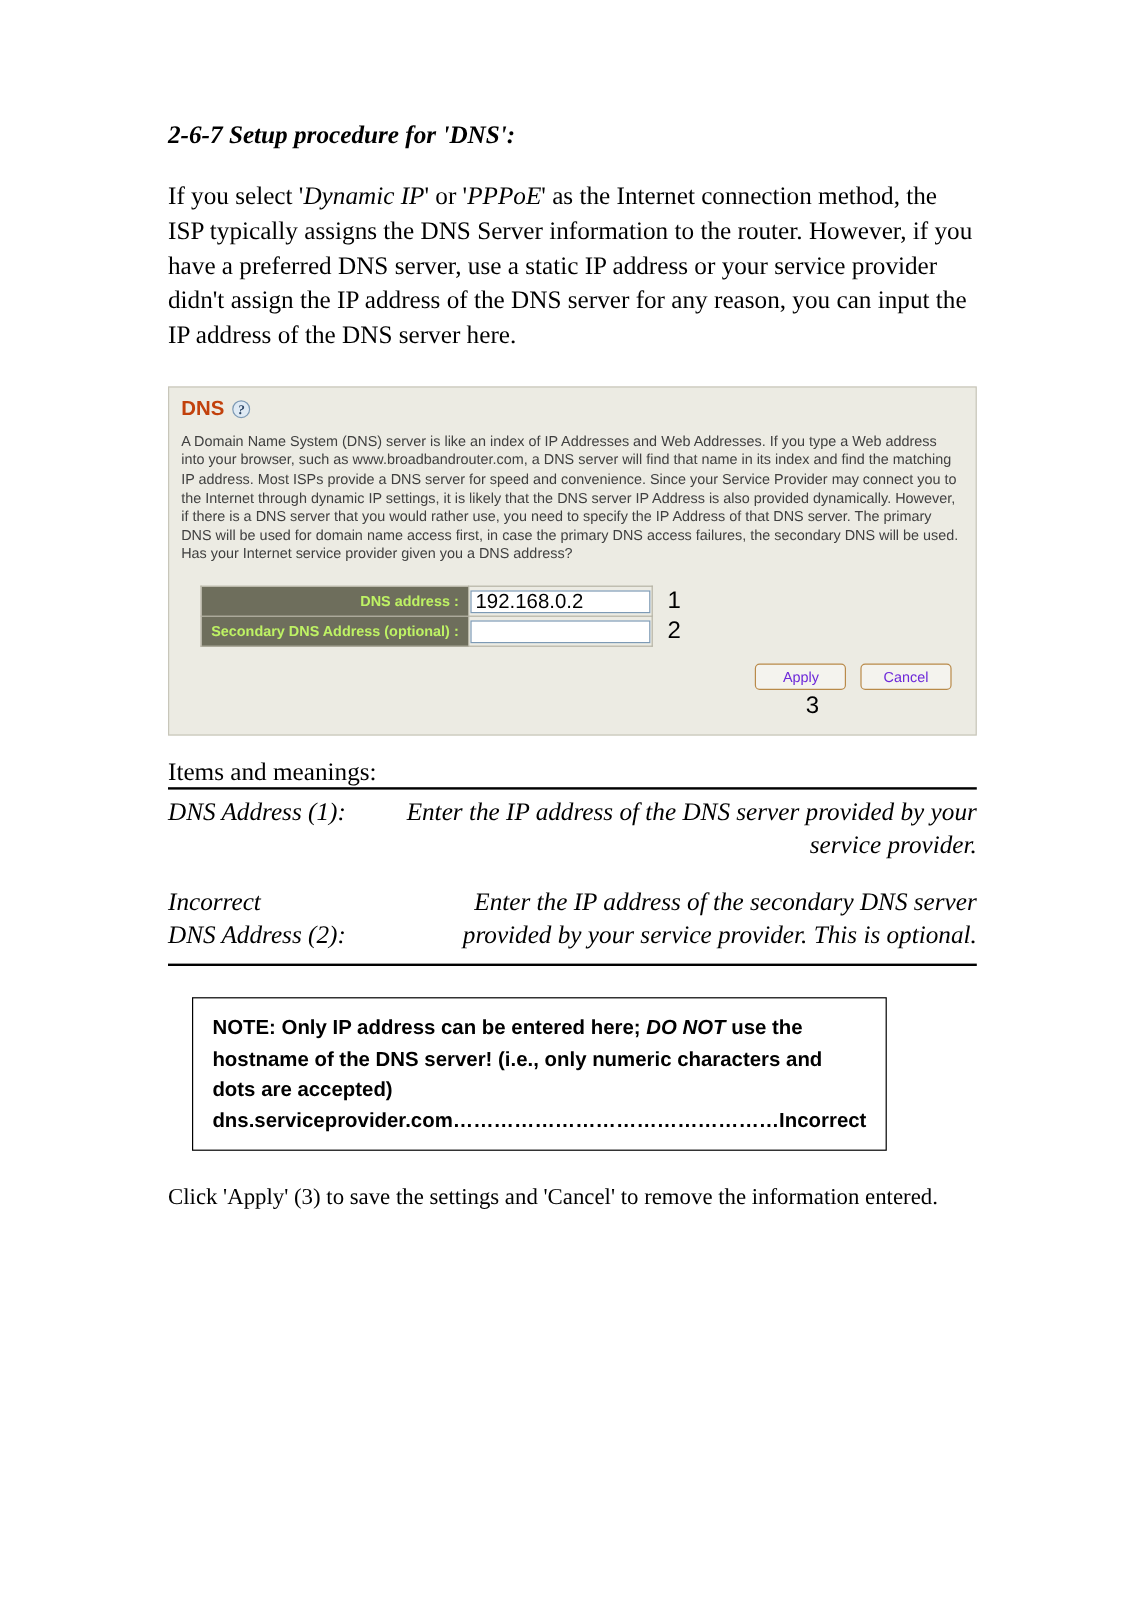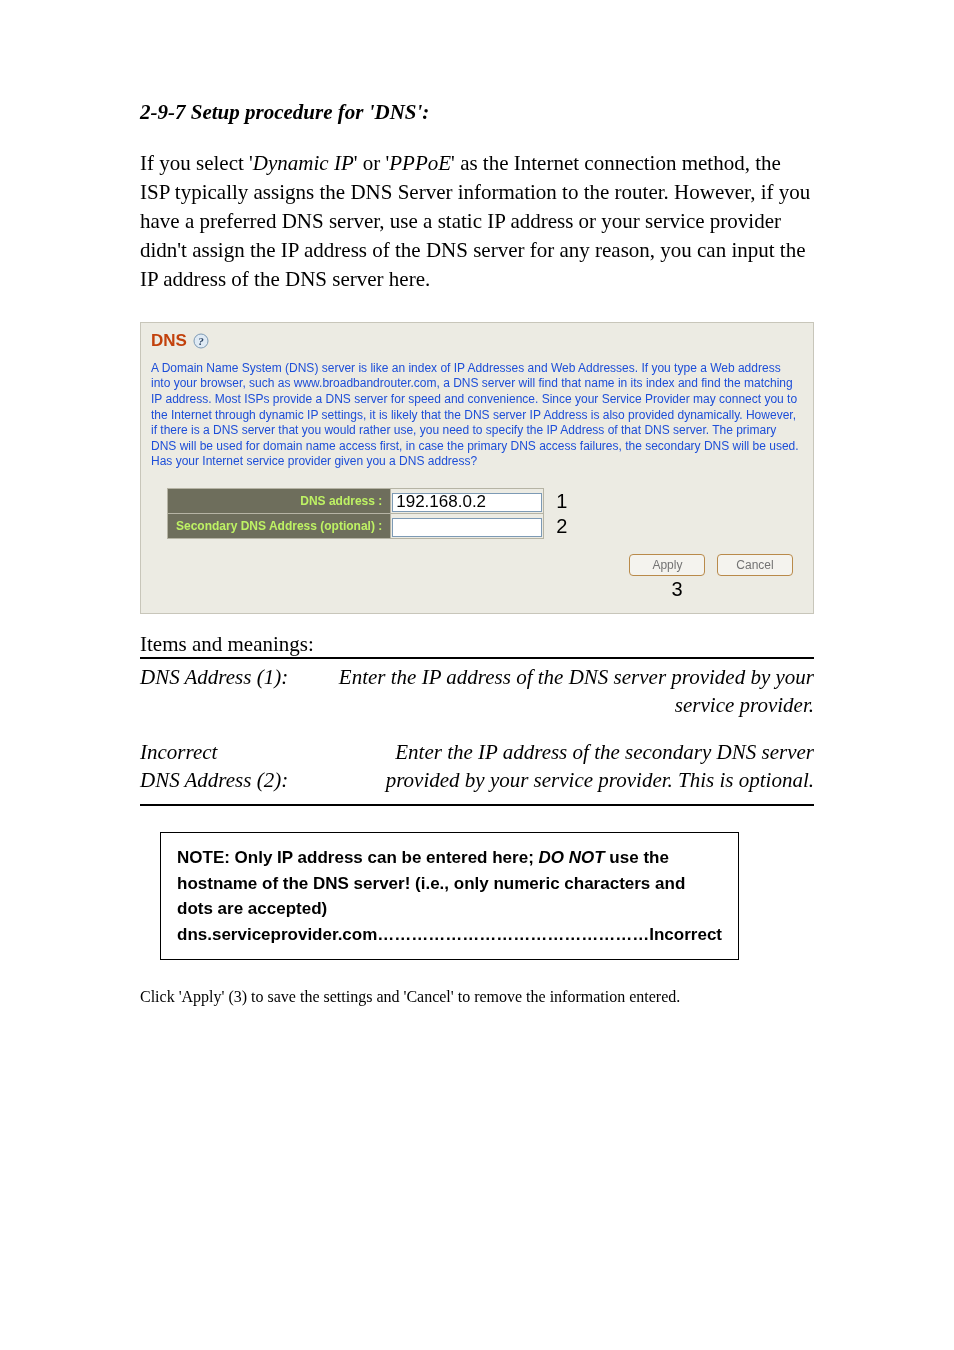--- a/index.html
+++ b/index.html
@@ -44,21 +44,21 @@
   }
   .help-icon {
     display: inline-flex;
     align-items: center;
     justify-content: center;
     width: 16px;
     height: 16px;
     font-size: 11px;
   }
   .panel-desc {
-    color: #1d4ed8;
+    color: #404040;
     font-size: 12px;
     line-height: 1.3;
     margin-bottom: 18px;
   }
   .dns-table {
     border-collapse: collapse;
     margin-left: 16px;
   }
   .dns-table td.label-cell {
     background: #6e6e5c;
@@ -97,21 +97,21 @@
   }
   .win-btn {
     display: inline-block;
     min-width: 76px;
     height: 22px;
     background: #f4f3ee;
     border: 1px solid #b98a4a;
     border-radius: 4px;
     font-family: Tahoma, Arial, sans-serif;
     font-size: 12px;
-    color: #737373;
+    color: #6d28d9;
     cursor: default;
     padding: 0 10px;
     margin-left: 6px;
   }
   .callout-3 {
     text-align: center;
     font-family: Arial, sans-serif;
     font-size: 20px;
     margin-top: 2px;
     margin-left: 400px;
@@ -166,30 +166,30 @@
     flex: 1;
     overflow: hidden;
     white-space: nowrap;
     letter-spacing: 0;
   }
   .note-right {
     flex-shrink: 0;
     white-space: nowrap;
   }
   .closing-para {
-    font-size: 16px;
+    font-size: 19px;
     line-height: 1.35;
   }
 </style>
 </head>
 <body>
 
 <div class="page">
 
-  <div class="section-title">2-9-7 Setup procedure for 'DNS':</div>
+  <div class="section-title">2-6-7 Setup procedure for 'DNS':</div>
 
   <div class="intro-para">If you select '<i>Dynamic IP</i>' or '<i>PPPoE</i>' as the Internet connection method, the ISP typically assigns the DNS Server information to the router. However, if you have a preferred DNS server, use a static IP address or your service provider didn't assign the IP address of the DNS server for any reason, you can input the IP address of the DNS server here.</div>
 
   <div class="router-panel">
     <div class="panel-title">
       <span>DNS</span>
       <span class="help-icon">
         <svg width="16" height="16" viewBox="0 0 16 16">
           <circle cx="8" cy="8" r="7" fill="#dfeaf4" stroke="#7d9ab5"></circle>
           <text x="8" y="12" text-anchor="middle" font-size="11" font-family="Georgia" fill="#2b4464" font-style="italic">?</text>

